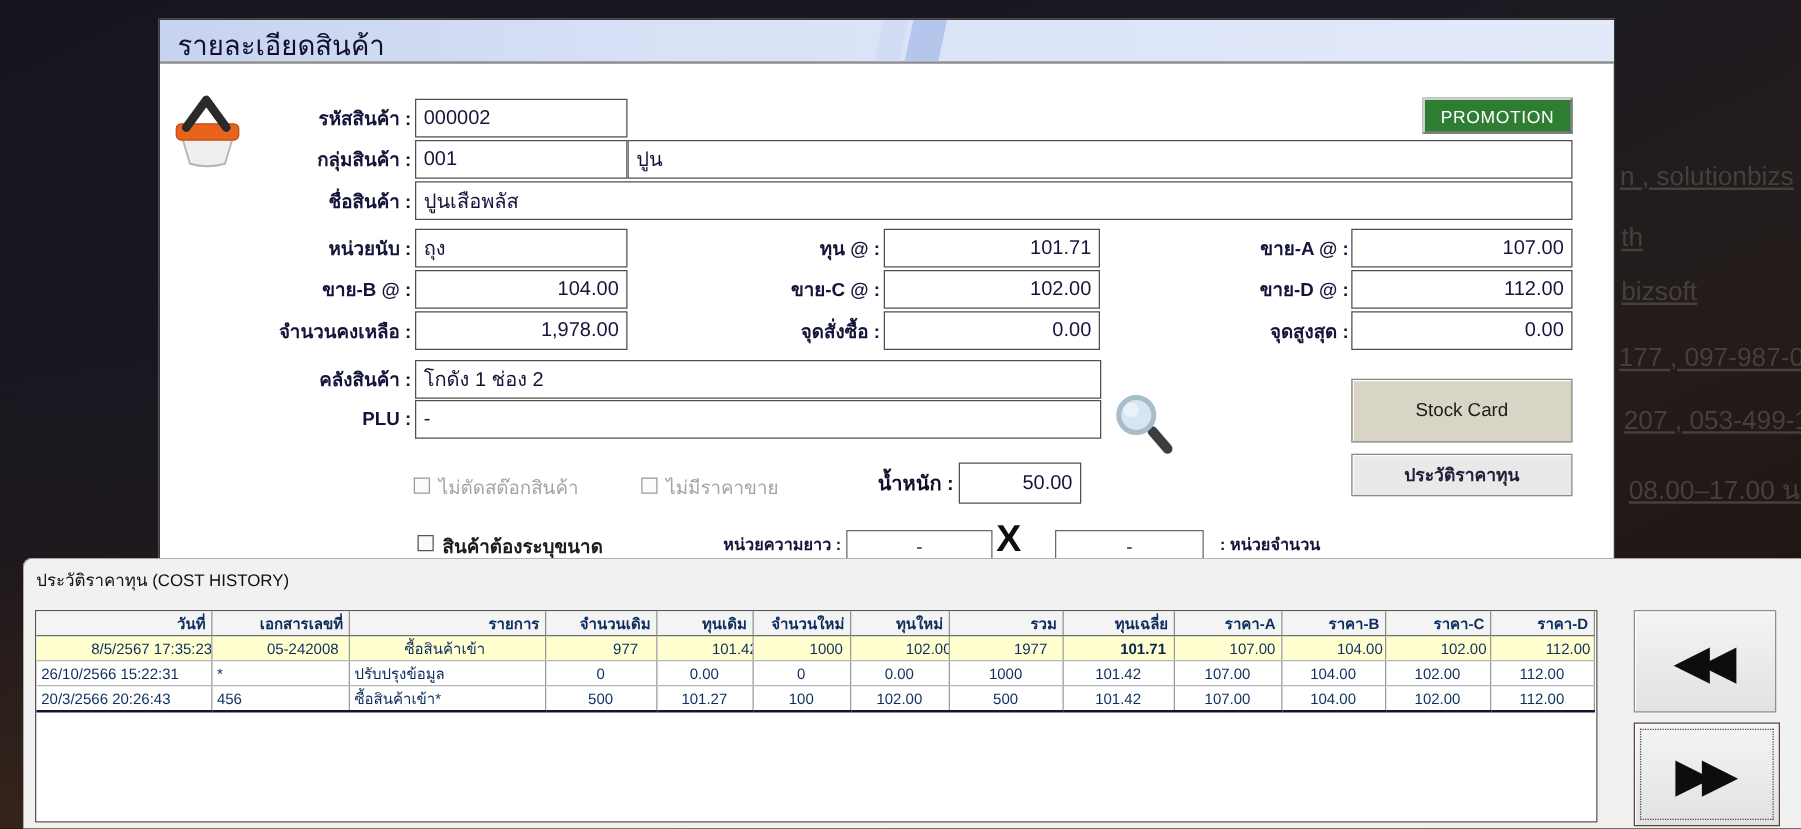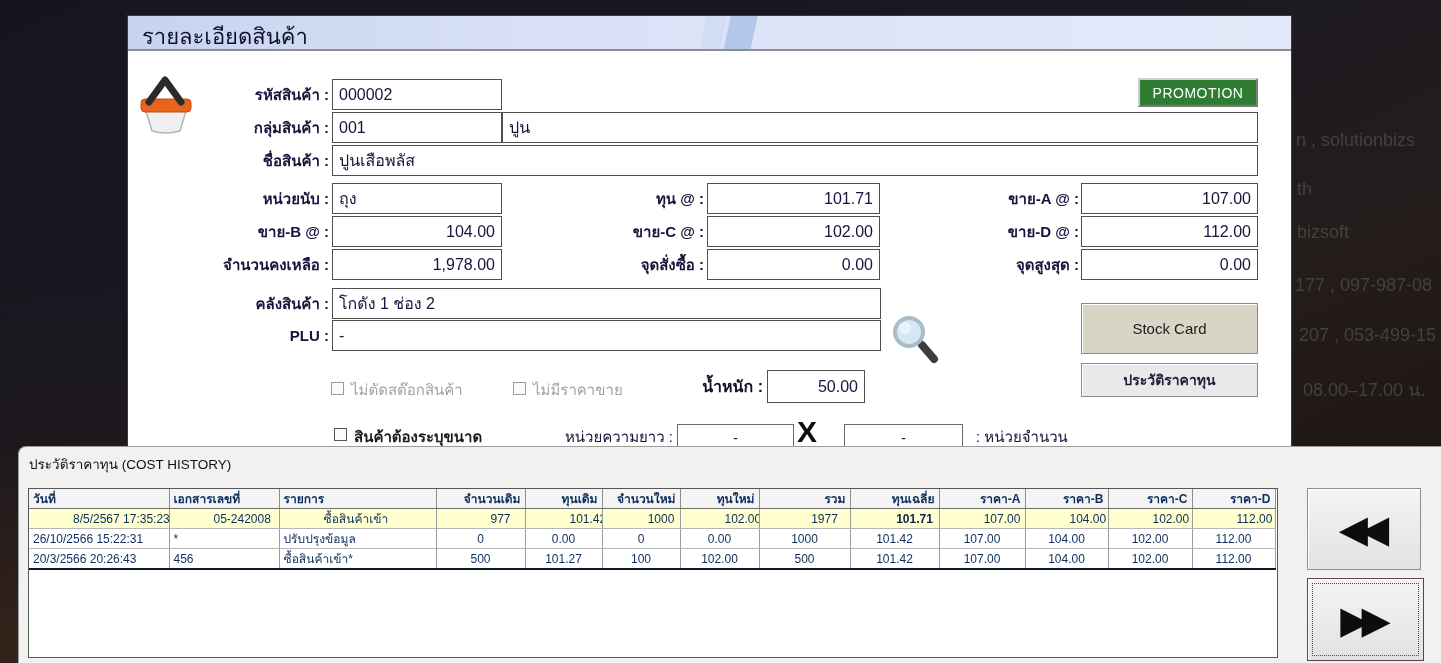--- a/index.html
+++ b/index.html
@@ -2,21 +2,21 @@
 <html><head>
 <meta charset="utf-8">
 <style>
   html,body{margin:0;padding:0;background:#000;}
   .stage{position:relative;width:1441px;height:663px;overflow:hidden;
     font-family:"Liberation Sans","DejaVu Sans",sans-serif;
     background:
       radial-gradient(120% 90% at 8% 100%, rgba(74,44,20,.55) 0%, rgba(40,24,14,.25) 40%, rgba(0,0,0,0) 70%),
       linear-gradient(155deg,#15161d 0%,#191823 35%,#241d1c 65%,#1b120d 100%);}
   
-  .wm{position:absolute;z-index:1;color:#46403c;font-size:18px;white-space:nowrap;}
+  .wm{position:absolute;z-index:1;color:#46403c;font-size:21px;white-space:nowrap;text-decoration:underline;}
   
   .dialog{position:absolute;z-index:2;left:127px;top:15px;width:1165px;height:437px;
     background:#fff;border:1px solid #3a3a3a;box-sizing:border-box;}
   .titlebar{position:absolute;left:0;top:0;width:100%;height:35px;
     background:linear-gradient(90deg,#c7d3ef 0%,#d8e1f6 35%,#e2eafa 100%);
     border-bottom:2px solid #8d8d8d;box-sizing:border-box;overflow:hidden;}
   .streak-a{position:absolute;left:575px;top:-5px;width:20px;height:45px;background:#d2ddf5;transform:skewX(-12deg);}
   .streak-b{position:absolute;left:599px;top:-5px;width:27px;height:45px;background:#b5c6ec;transform:skewX(-12deg);}
   .dlg-title{position:absolute;left:14px;top:3px;font-size:22px;font-weight:normal;color:#10102e;}
   .lbl{position:absolute;display:flex;align-items:center;justify-content:flex-end;
@@ -34,36 +34,36 @@
   .btn-hist{position:absolute;left:953px;top:347px;width:177px;height:34px;
     background:#e9e9e9;border:1px solid #8a8a8a;box-shadow:inset 1px 1px 0 #fff;box-sizing:border-box;
     display:flex;align-items:center;justify-content:center;font-size:14px;font-weight:bold;color:#20203a;cursor:pointer;}
   .cb{position:absolute;width:13px;height:13px;background:#fbfbfb;border:1px solid #9a9a9a;box-sizing:border-box;cursor:pointer;}
   .cb.dark{border-color:#555;}
   .cb-label{position:absolute;font-size:15px;white-space:nowrap;}
   .cb-label.dis{color:#a3a3a3;}
   .cb-label.on{color:#1c1c1c;font-weight:bold;}
   .weight-lbl{position:absolute;left:523px;top:354px;width:112px;height:33px;display:flex;align-items:center;
     justify-content:flex-end;font-size:16px;font-weight:bold;color:#101028;}
-  .dim-lbl{position:absolute;font-size:15px;font-weight:normal;color:#15153c;white-space:nowrap;}
+  .dim-lbl{position:absolute;font-size:13px;font-weight:bold;color:#15153c;white-space:nowrap;}
   .dim-box{position:absolute;width:117px;height:27px;border:1px solid #6a6a6a;background:#fff;box-sizing:border-box;
     display:flex;align-items:center;justify-content:center;font-size:15px;color:#222;cursor:pointer;}
   .x-mark{position:absolute;left:669px;top:399px;font-size:30px;font-weight:900;color:#0d0d0d;}
   .basket{position:absolute;left:6px;top:53px;width:64px;height:66px;}
   .magnifier{position:absolute;left:758px;top:293px;width:56px;height:56px;cursor:pointer;}
   
   .panel{position:absolute;z-index:3;left:18px;top:446px;width:1423px;height:217px;
     background:#f1f1f0;border-top:1px solid #9c9c9c;border-left:1px solid #9c9c9c;
     border-top-left-radius:8px;box-sizing:border-box;}
   .panel-title{position:absolute;left:10px;top:6px;font-size:13.5px;color:#101010;}
   .table-wrap{position:absolute;left:9px;top:41px;width:1250px;height:170px;
     background:#fff;border:1px solid #565656;box-sizing:border-box;overflow:hidden;}
   table.grid{border-collapse:collapse;table-layout:fixed;width:1246px;}
   table.grid th{height:19px;background:#f4f4f4;border-right:1px solid #8e8e8e;border-bottom:1px solid #6f6f6f;
-    font-size:12px;font-weight:bold;color:#0c2d5e;text-align:left;padding:0 4px;overflow:hidden;white-space:nowrap;}
+    font-size:12px;font-weight:bold;color:#0c2d5e;text-align:right;padding:0 4px;overflow:hidden;white-space:nowrap;}
   table.grid th.num{text-align:right;}
   table.grid td{height:17px;border-right:1px solid #9b9b9b;border-bottom:1px solid #b7b7b7;
     font-size:12px;color:#0c2d5e;padding:0 4px;overflow:hidden;white-space:nowrap;}
   table.grid td.num{text-align:center;}
   table.grid td.bold{font-weight:bold;color:#07234f;}
   table.grid tr.hl td{background:#ffffd0;padding-left:44px;}
   table.grid tr.last td{border-bottom:2px solid #0f172a;}
   .nav-btn{position:absolute;background:linear-gradient(#f4f4f4,#e2e2e2);border:1px solid #8f8f8f;
     box-shadow:inset 1px 1px 0 #fff;box-sizing:border-box;display:flex;align-items:center;justify-content:center;
     cursor:pointer;color:#0d0d0d;}

